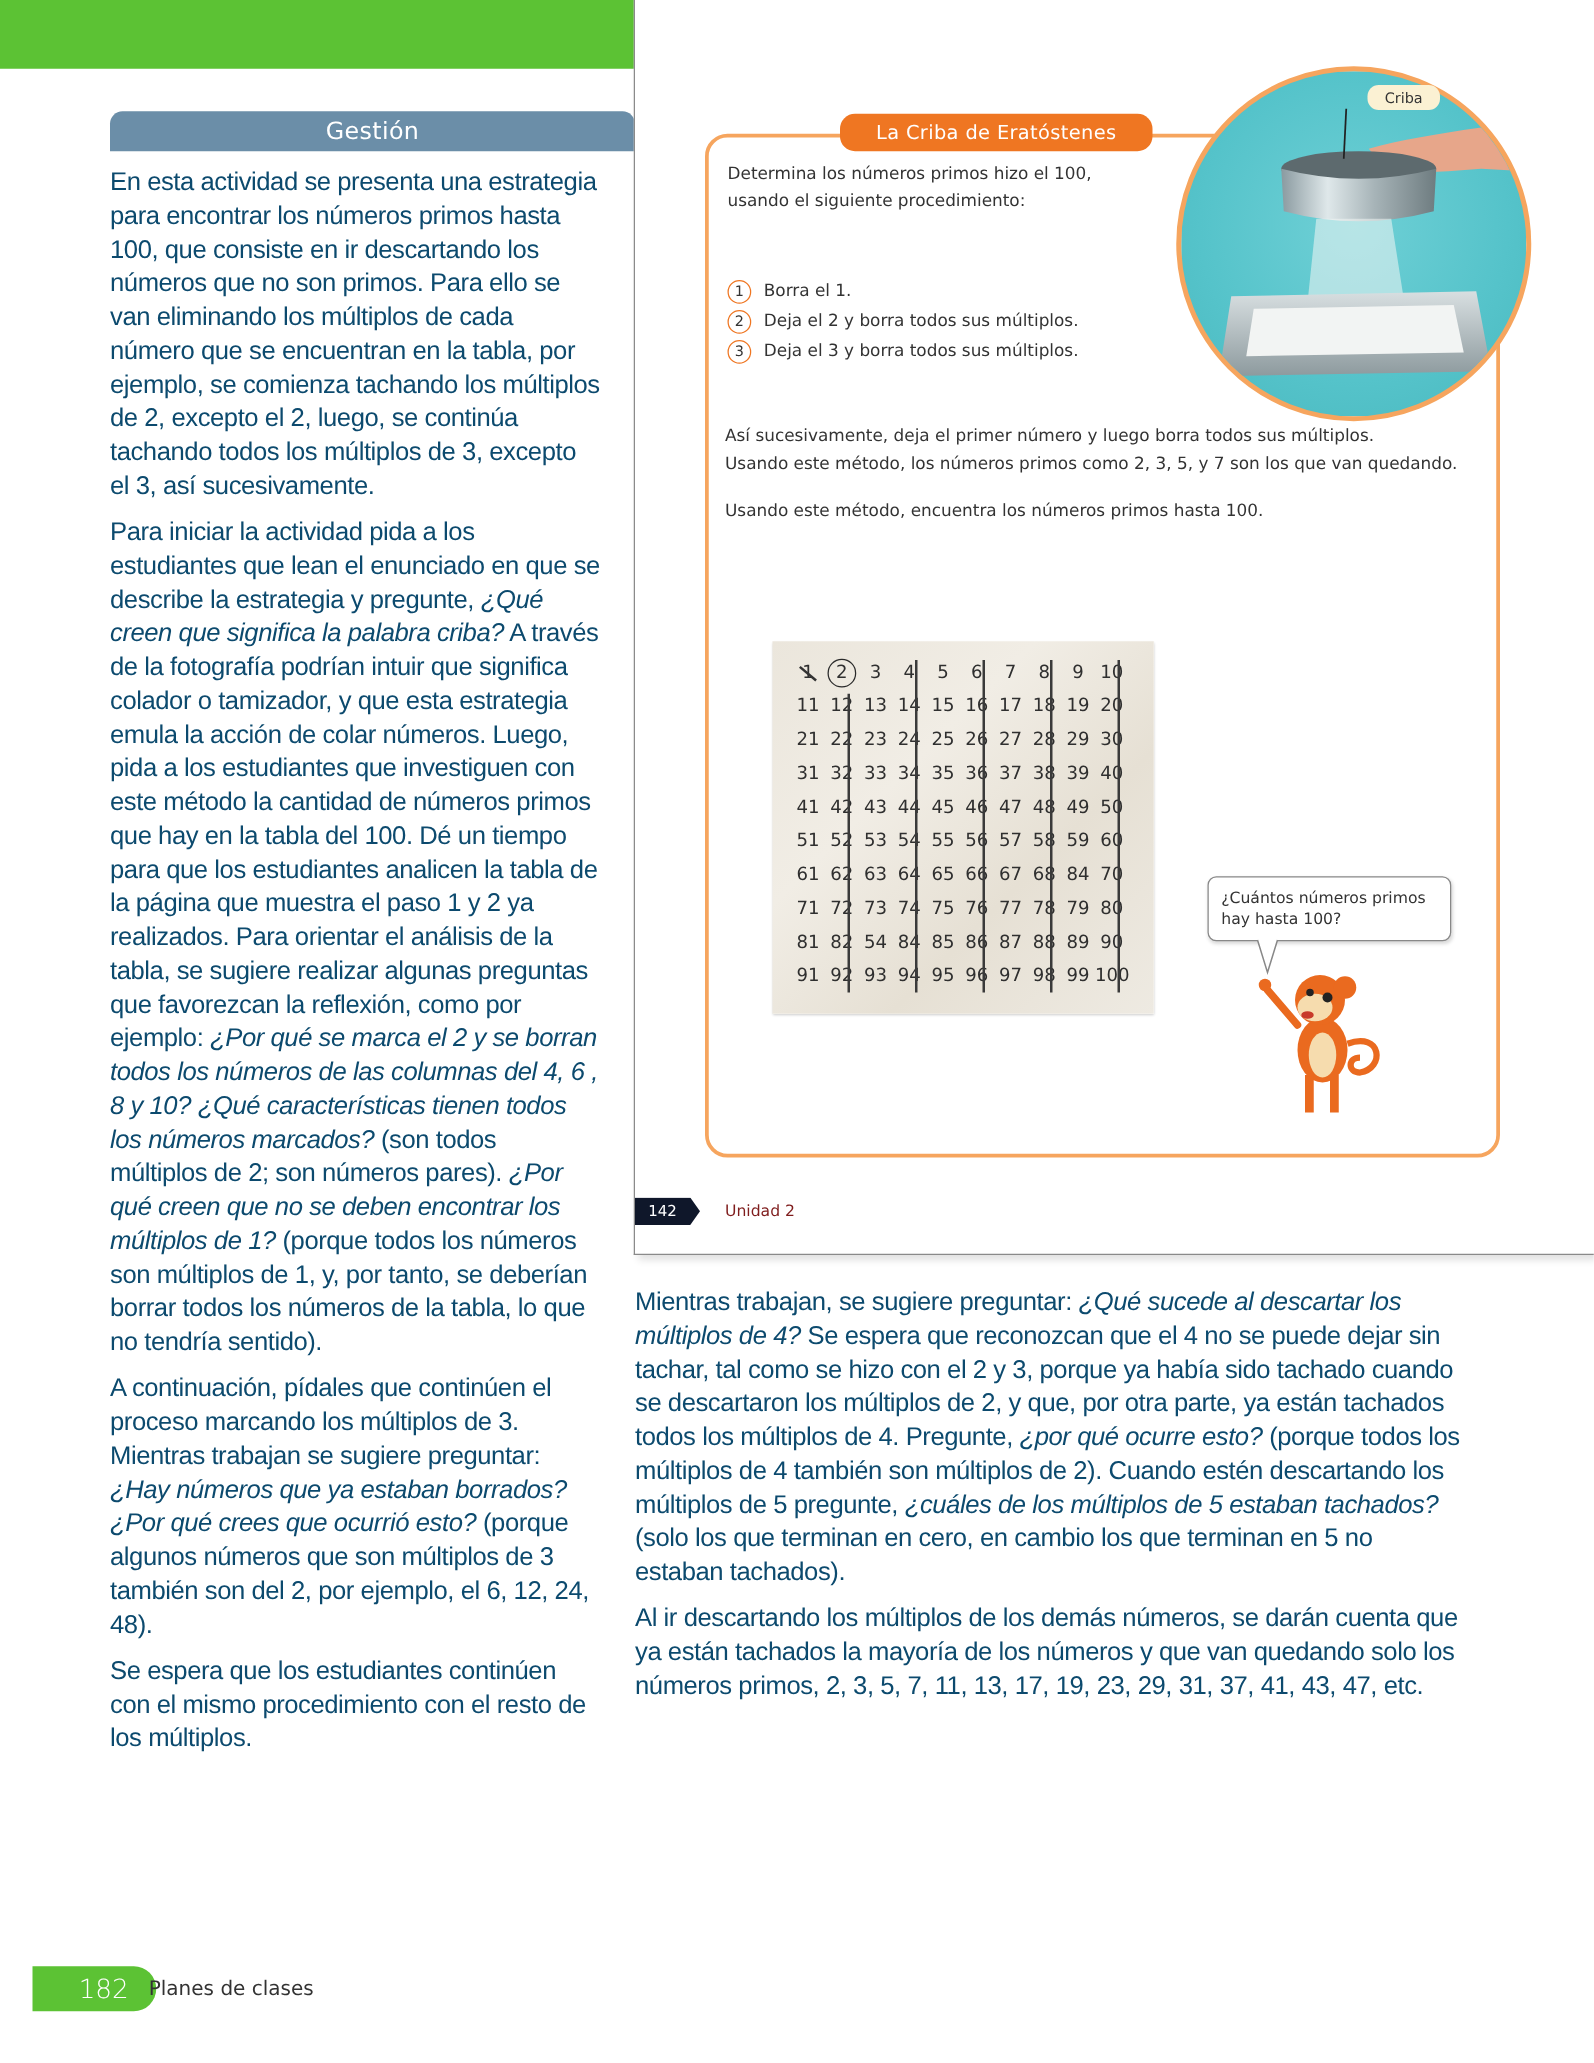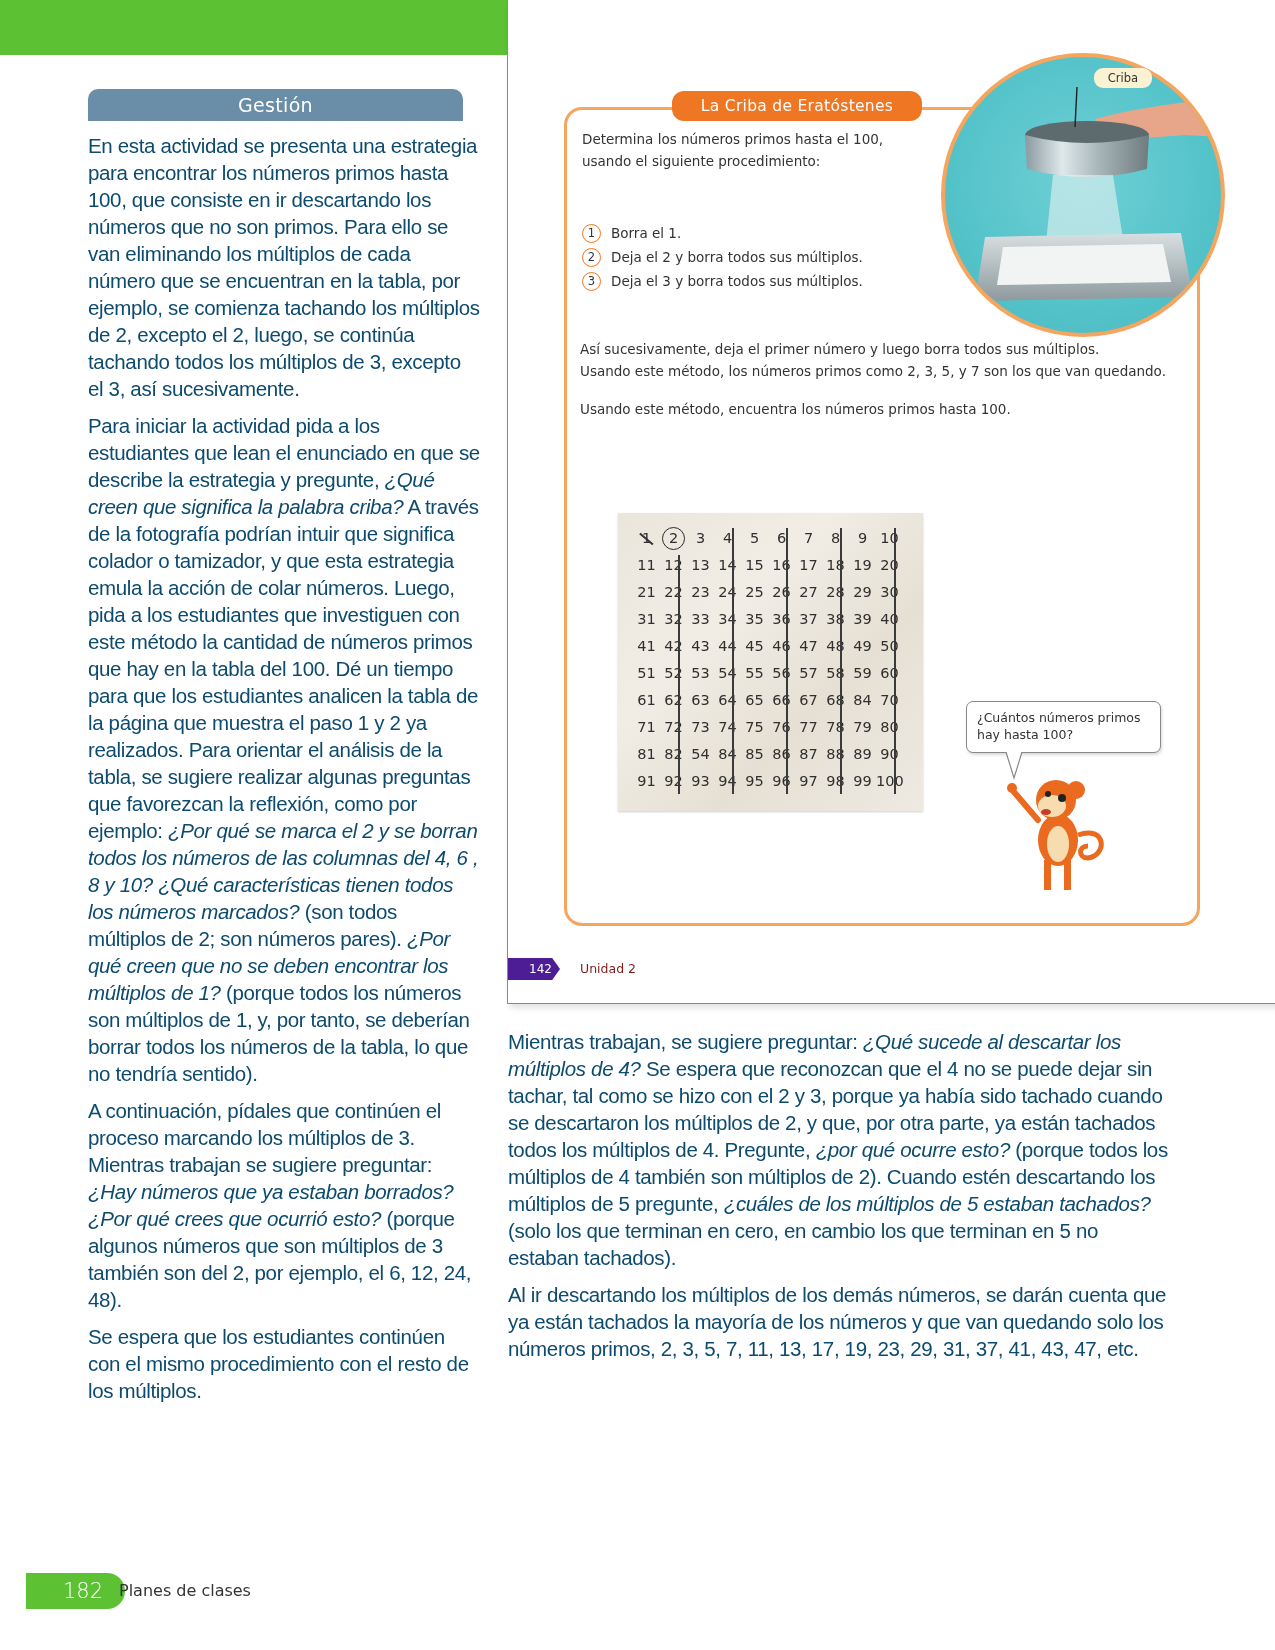--- a/index.html
+++ b/index.html
@@ -1,20 +1,20 @@
 <!DOCTYPE html>
 <html><head>
 <meta charset="utf-8">
 <style>
   html, body { margin:0; padding:0; }
   body { width:1275px; height:1650px; position:relative; background:#ffffff; overflow:hidden;
          font-family:"Liberation Sans", sans-serif; color:#3a3a3a; }
   .topbar { position:absolute; left:0; top:0; width:508px; height:55px; background:#5cc234; }
   
-  .gestion { position:absolute; left:88px; top:89px; width:375px; height:32px; background:#6b8ea8;
+  .gestion { position:absolute; left:88px; top:89px; width:420px; height:32px; background:#6b8ea8;
              border-radius:10px 10px 0 0; color:#fff; text-align:center; font-size:19px; line-height:32px;
              font-family:"DejaVu Sans", sans-serif; letter-spacing:0.3px; }
   .col-text { font-family:"Liberation Sans", sans-serif; font-size:20.5px; line-height:27px; color:#0c4a6e; letter-spacing:-0.35px; }
   .col-text p { margin:0 0 10px 0; }
   .col-text em { font-style:italic; }
   .left-col { position:absolute; left:88px; top:132px; width:392px; }
   .right-col { position:absolute; left:508px; top:1028px; width:660px; }
 
   
   .student-page { position:absolute; left:507px; top:0; width:768px; height:1003px; background:#fff;
@@ -37,22 +37,22 @@
            background:linear-gradient(135deg,#ebe6dc 0%,#f1ede5 35%,#e6e0d4 65%,#eeeae2 100%);
            box-shadow:0 1px 2px rgba(0,0,0,0.2); }
   .grid { position:absolute; left:15px; top:12px; display:grid; grid-template-columns:repeat(10, 27px); grid-auto-rows:27px; }
   .cell { font-family:"DejaVu Sans", sans-serif; font-size:14.5px; text-align:center; line-height:27px; color:#2f2f2f; position:relative; }
   .cell.circled span { display:inline-block; width:21px; height:21px; border:1.5px solid #2a2a2a; border-radius:50%; line-height:21px; }
   .cell.slash::after { content:""; position:absolute; left:5px; top:13px; width:17px; height:1.6px; background:#333; transform:rotate(40deg); }
   .vline { position:absolute; width:2px; background:#3a3a3a; }
   .bubble { position:absolute; left:458px; top:701px; width:195px; height:52px; border:1.3px solid #888; border-radius:7px;
             background:#fff; box-shadow:1px 2px 3px rgba(0,0,0,0.15); font-family:"DejaVu Sans", sans-serif; font-size:12.5px;
             line-height:17px; color:#333; padding:7px 10px; box-sizing:border-box; }
-  .footer-tab { position:absolute; left:0; top:958px; width:52px; height:22px; background:#4c1d95; color:#fff;
-                font-family:"DejaVu Sans", sans-serif; font-size:12px; line-height:22px; text-align:right; padding-right:8px;
+  .footer-tab { position:absolute; left:0; top:958px; width:52px; height:22px; background:#0f172a; color:#fff;
+                font-family:"DejaVu Sans", sans-serif; font-size:12px; line-height:22px; text-align:center; padding-right:8px;
                 box-sizing:border-box; clip-path:polygon(0 0, 85% 0, 100% 50%, 85% 100%, 0 100%); }
   .footer-unit { position:absolute; left:72px; top:958px; font-family:"DejaVu Sans", sans-serif; font-size:12.5px; line-height:22px; color:#7f1d1d; }
   
   .page-num { position:absolute; left:0; top:1573px; width:99px; height:36px; background:#5cc234; border-radius:0 18px 18px 0;
               color:#fff; font-size:21px; line-height:36px; text-align:right; padding-right:22px; box-sizing:border-box;
               font-family:"DejaVu Sans", sans-serif; font-weight:300;margin-left:26px; }
   .page-label { position:absolute; left:119px; top:1573px; font-family:"DejaVu Sans", sans-serif; font-size:16px; line-height:36px; color:#333; }
 </style>
 </head>
 <body>
@@ -65,21 +65,21 @@
     <p><span>Para iniciar la actividad pida a los estudiantes que lean el enunciado en que se describe la estrategia y pregunte, </span><em>¿Qué creen que significa la palabra criba?</em><span> A través de la fotografía podrían intuir que significa colador o tamizador, y que esta estrategia emula la acción de colar números. Luego, pida a los estudiantes que investiguen con este método la cantidad de números primos que hay en la tabla del 100. Dé un tiempo para que los estudiantes analicen la tabla de la página que muestra el paso 1 y 2 ya realizados. Para orientar el análisis de la tabla, se sugiere realizar algunas preguntas que favorezcan la reflexión, como por ejemplo: </span><em>¿Por qué se marca el 2 y se borran todos los números de las columnas del 4, 6 , 8 y 10? ¿Qué características tienen todos los números marcados?</em><span> (son todos múltiplos de 2; son números pares). </span><em>¿Por qué creen que no se deben encontrar los múltiplos de 1?</em><span> (porque todos los números son múltiplos de 1, y, por tanto, se deberían borrar todos los números de la tabla, lo que no tendría sentido).</span></p>
     <p><span>A continuación, pídales que continúen el proceso marcando los múltiplos de 3. Mientras trabajan se sugiere preguntar: </span><em>¿Hay números que ya estaban borrados? ¿Por qué crees que ocurrió esto?</em><span> (porque algunos números que son múltiplos de 3 también son del 2, por ejemplo, el 6, 12, 24, 48).</span></p>
     <p><span>Se espera que los estudiantes continúen con el mismo procedimiento con el resto de los múltiplos.</span></p>
   </div>
 
 <div class="student-page">
   <div class="orange-frame"></div>
   <div class="title-pill">La Criba de Eratóstenes</div>
 
   <div class="sp-text" style="left:74px; top:128px;">
-    <div>Determina los números primos hasta el 100,</div>
+    <div>Determina los números primos hizo el 100,</div>
     <div>usando el siguiente procedimiento:</div>
   </div>
 
   <div class="sp-text" style="left:74px; top:221px;" id="steps">
       <div class="step">
         <span class="num">1</span>
         <span>Borra el 1.</span>
       </div>
       <div class="step">
         <span class="num">2</span>

